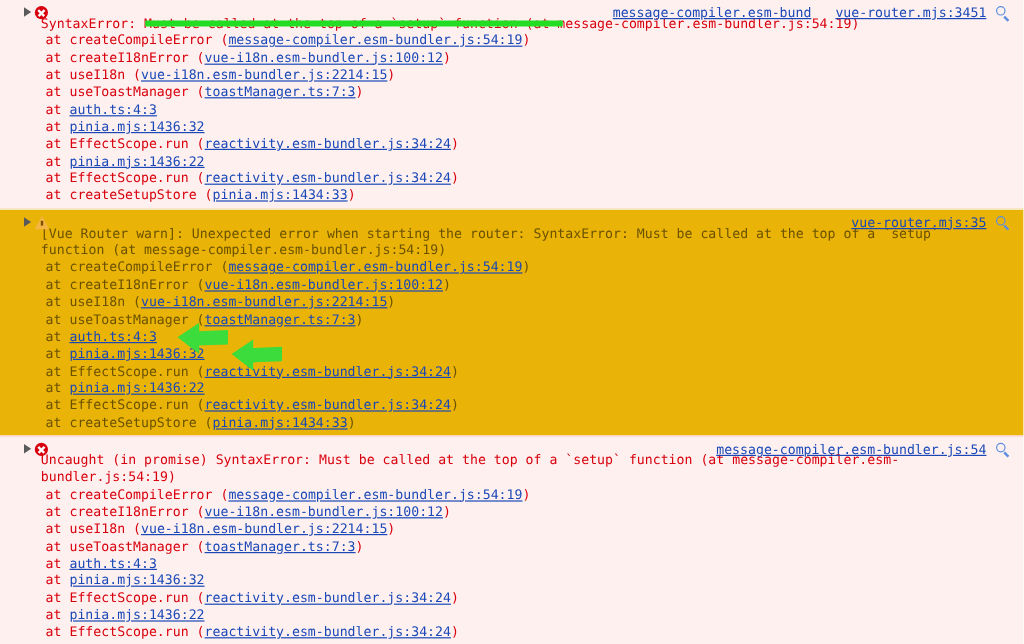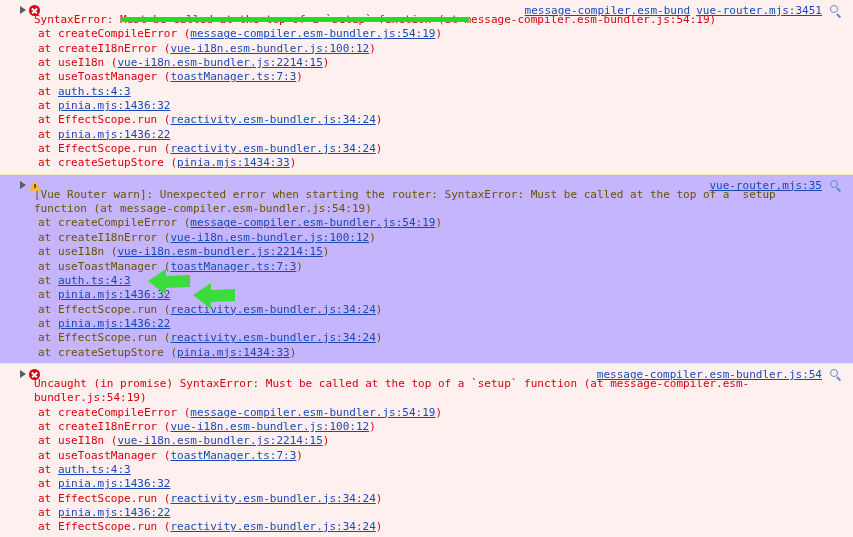--- a/index.html
+++ b/index.html
@@ -30,21 +30,21 @@
     position: relative;
     box-sizing: border-box;
     width: 853px;
     padding: 2px 0 3px 0;
   }
   .msg.error {
     background: #fff0f0;
     border-top: 1px solid #ffd6d6;
   }
   .msg.warn {
-    background: #c4b5fd;
+    background: #eab308;
     border-top: 1px solid #f2e8c0;
   }
   .msg.first { border-top: none; }
 
   
   .hdr {
     position: relative;
     padding-left: 24px;
     padding-right: 36px;
     min-height: 14px;
@@ -119,21 +119,21 @@
   .msg.warn .hdr-text,
   .msg.warn .frame { color: #6b5200; }
 
   
   .src-links {
     position: absolute;
     right: 31px;
     top: 2px;
     white-space: nowrap;
   }
-  .src-links a { margin-left: 6px; }
+  .src-links a { margin-left: 20px; }
 
   a.link {
     color: #1a49b7;
     text-decoration: underline;
     cursor: pointer;
   }
   .msg.warn a.link { color: #1a49b7; }
 
   
   .magnifier {

